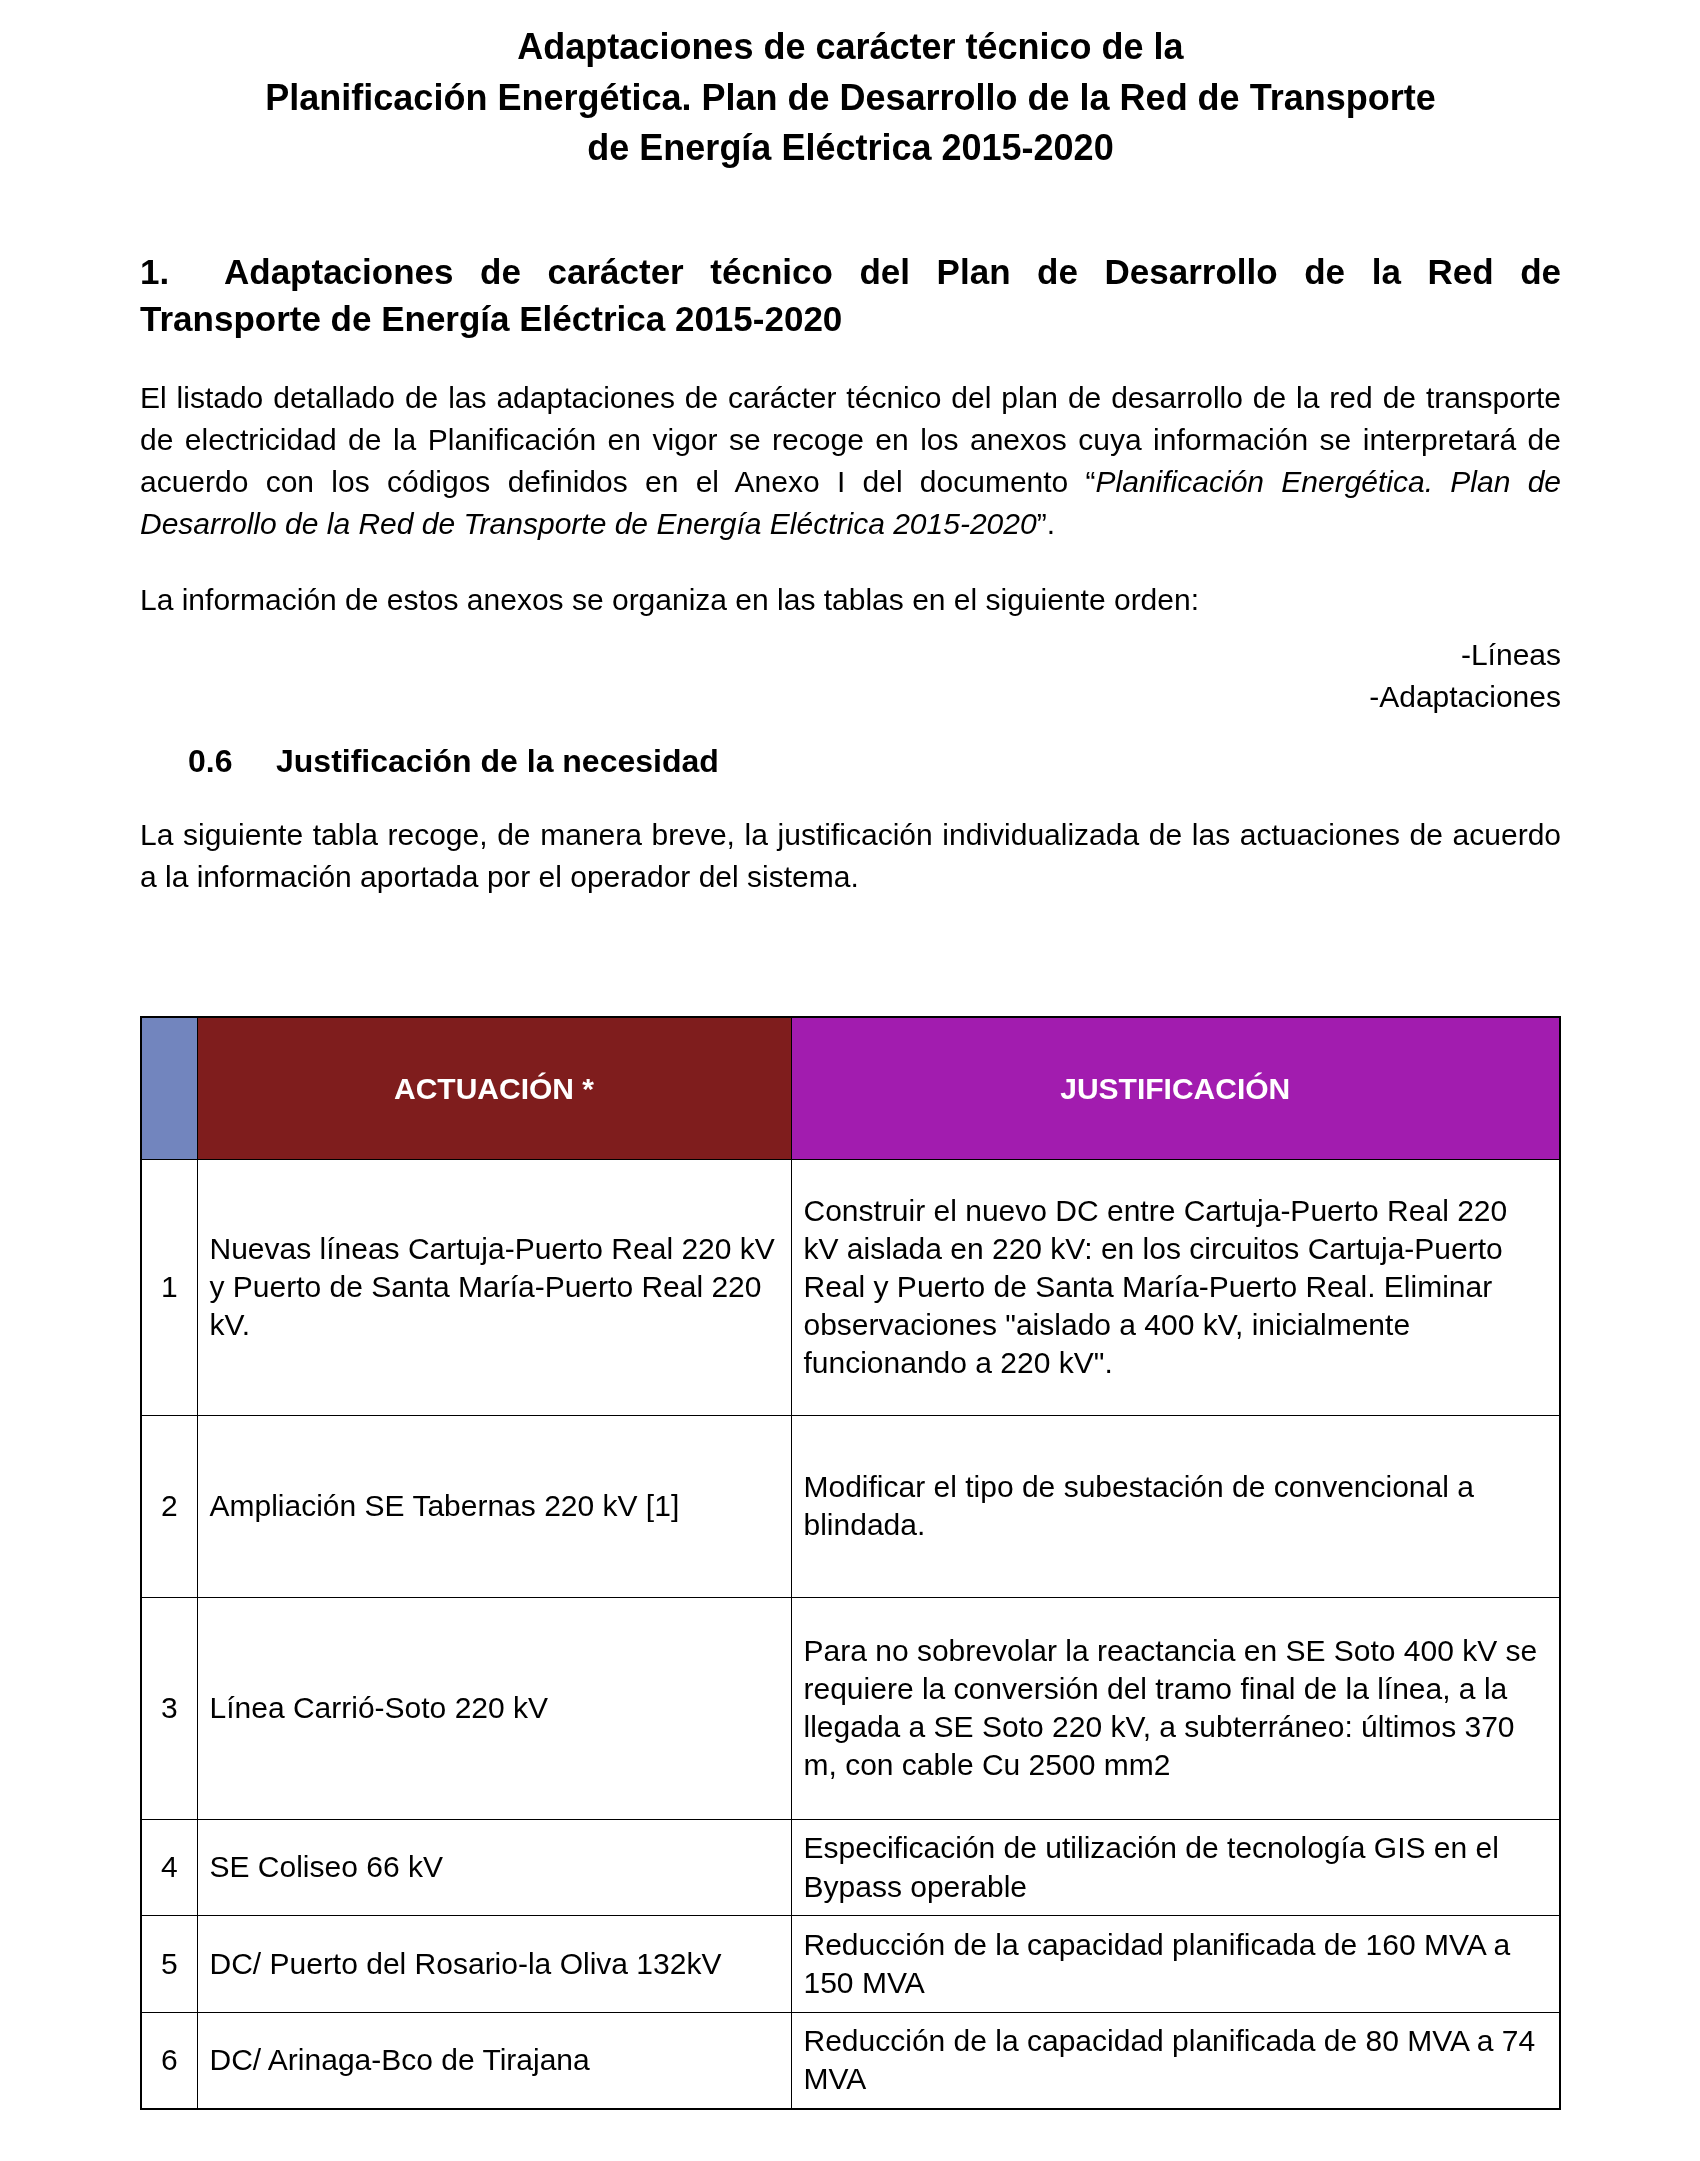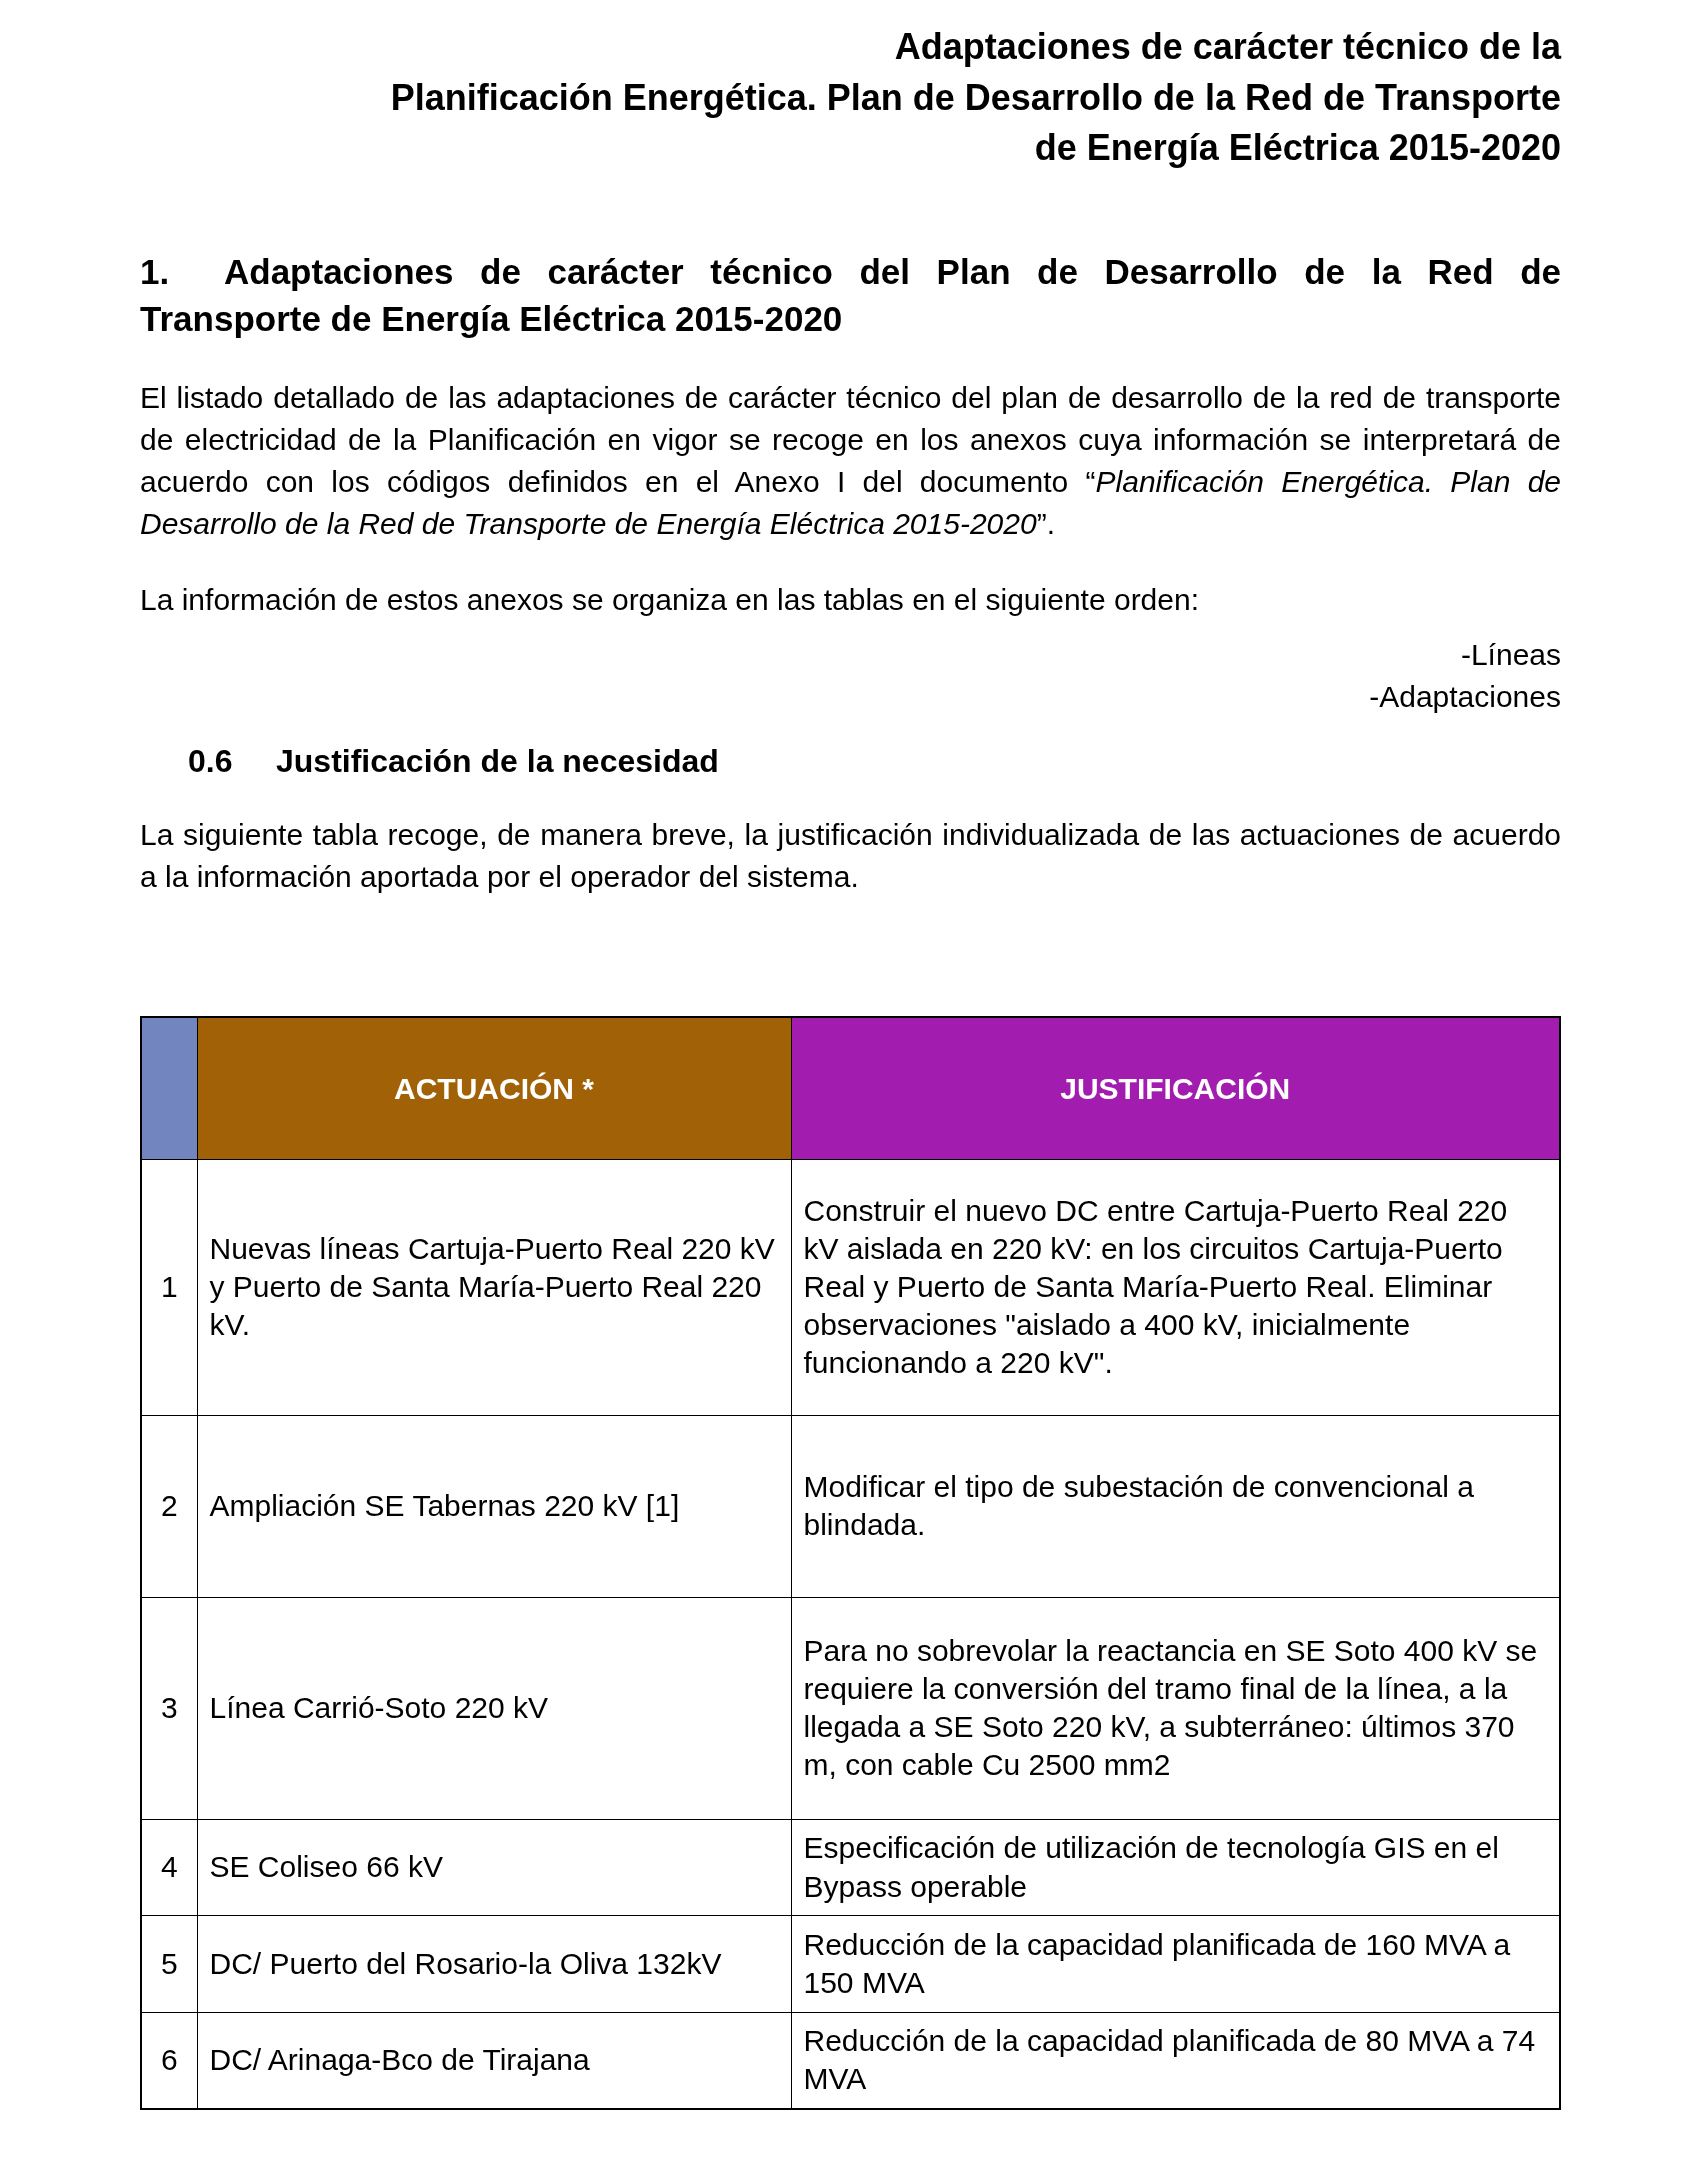--- a/index.html
+++ b/index.html
@@ -14,21 +14,21 @@
     height: 2161px;
     background: #ffffff;
     box-sizing: border-box;
     padding: 22.4px 140px 0 140px;
     overflow: hidden;
   }
 
   
   .doc-title {
     margin: 0 0 0 0;
-    text-align: right;
+    text-align: center;
     font-size: 36px;
     font-weight: bold;
     line-height: 1.4;
   }
   .doc-title .tline { display: block; }
 
   
   .sec-heading {
     margin: 74px 0 0 0;
     font-size: 35px;
@@ -136,21 +136,21 @@
   <h3 class="subsec-heading">
     <span class="subsec-num">0.6</span><span>Justificación de la necesidad</span>
   </h3>
 
   <p class="para justify after-subsec">La siguiente tabla recoge, de manera breve, la justificación individualizada de las actuaciones de acuerdo a la información aportada por el operador del sistema.</p>
 
   <table class="just-table">
     <thead>
       <tr>
         <th class="col-num" style="background-color: rgb(114, 133, 190);"></th>
-        <th class="col-act" style="background-color: #a16207;">ACTUACIÓN *</th>
+        <th class="col-act" style="background-color: #7f1d1d;">ACTUACIÓN *</th>
         <th class="col-jus" style="background-color: #a21caf;">JUSTIFICACIÓN</th>
       </tr>
     </thead>
     <tbody>
       <tr>
         <td class="cell-num">1</td>
         <td class="cell-act">Nuevas líneas Cartuja-Puerto Real 220 kV y Puerto de Santa María-Puerto Real 220 kV.</td>
         <td class="cell-jus">Construir el nuevo DC entre Cartuja-Puerto Real 220 kV aislada en 220 kV: en los circuitos Cartuja-Puerto Real y Puerto de Santa María-Puerto Real. Eliminar observaciones "aislado a 400 kV, inicialmente funcionando a 220 kV".</td>
       </tr>
       <tr>

